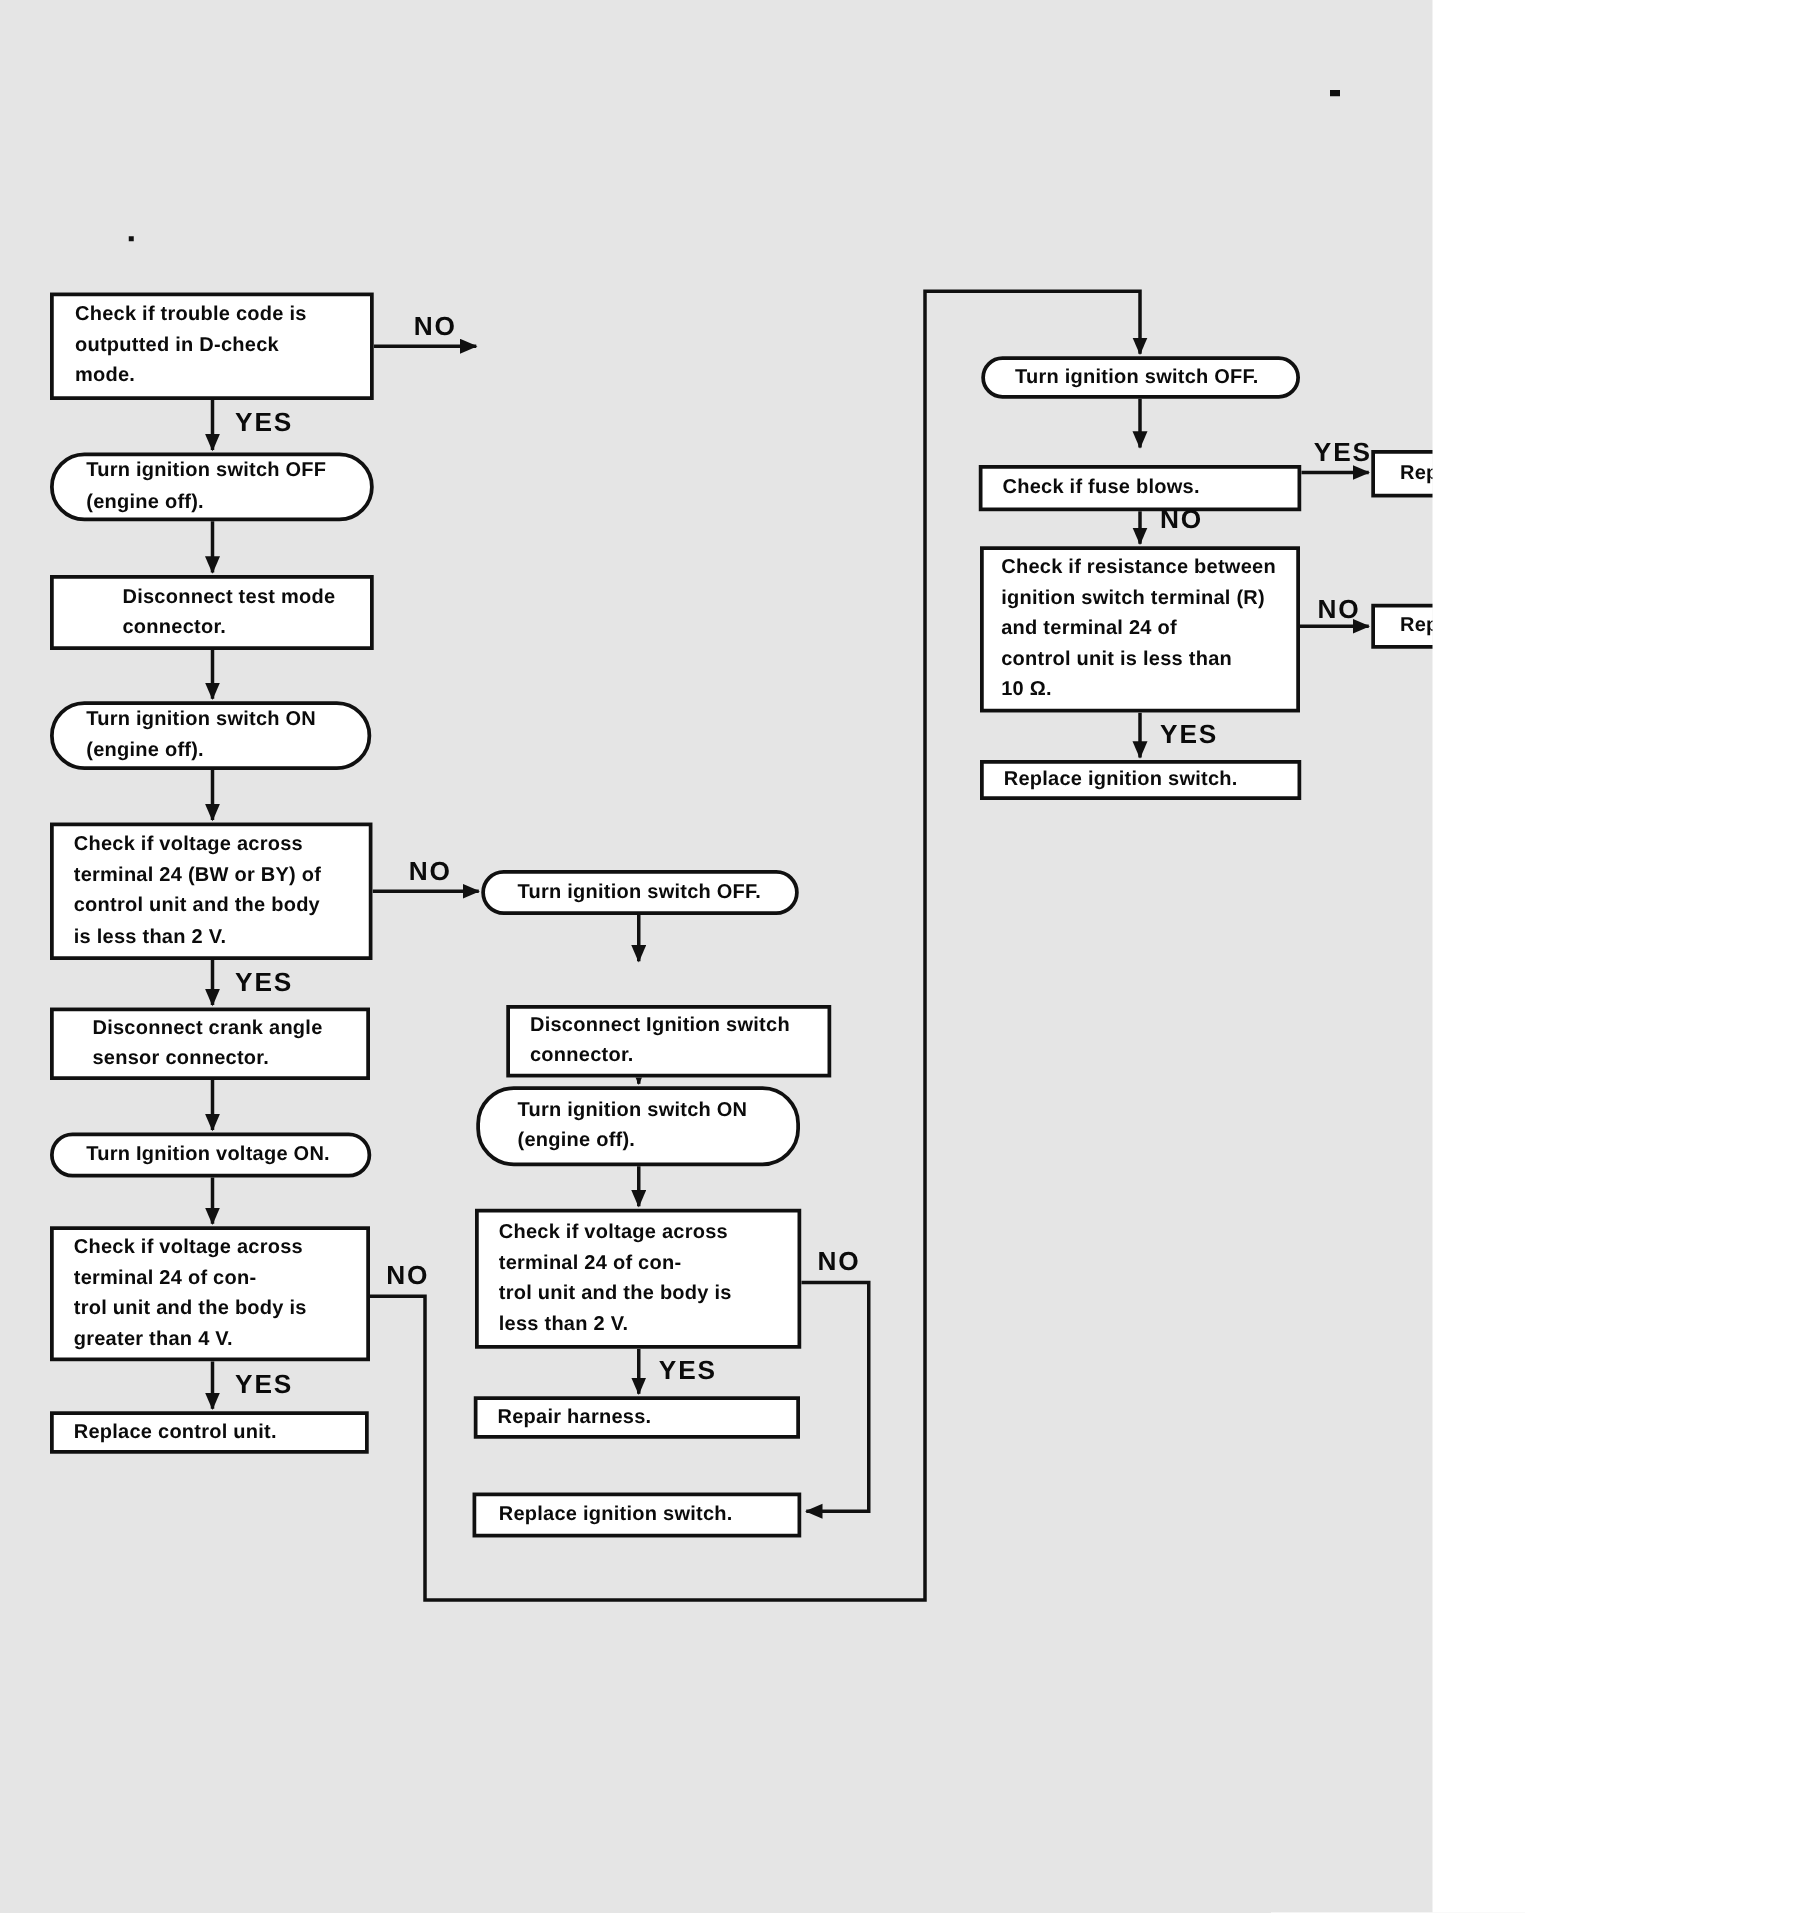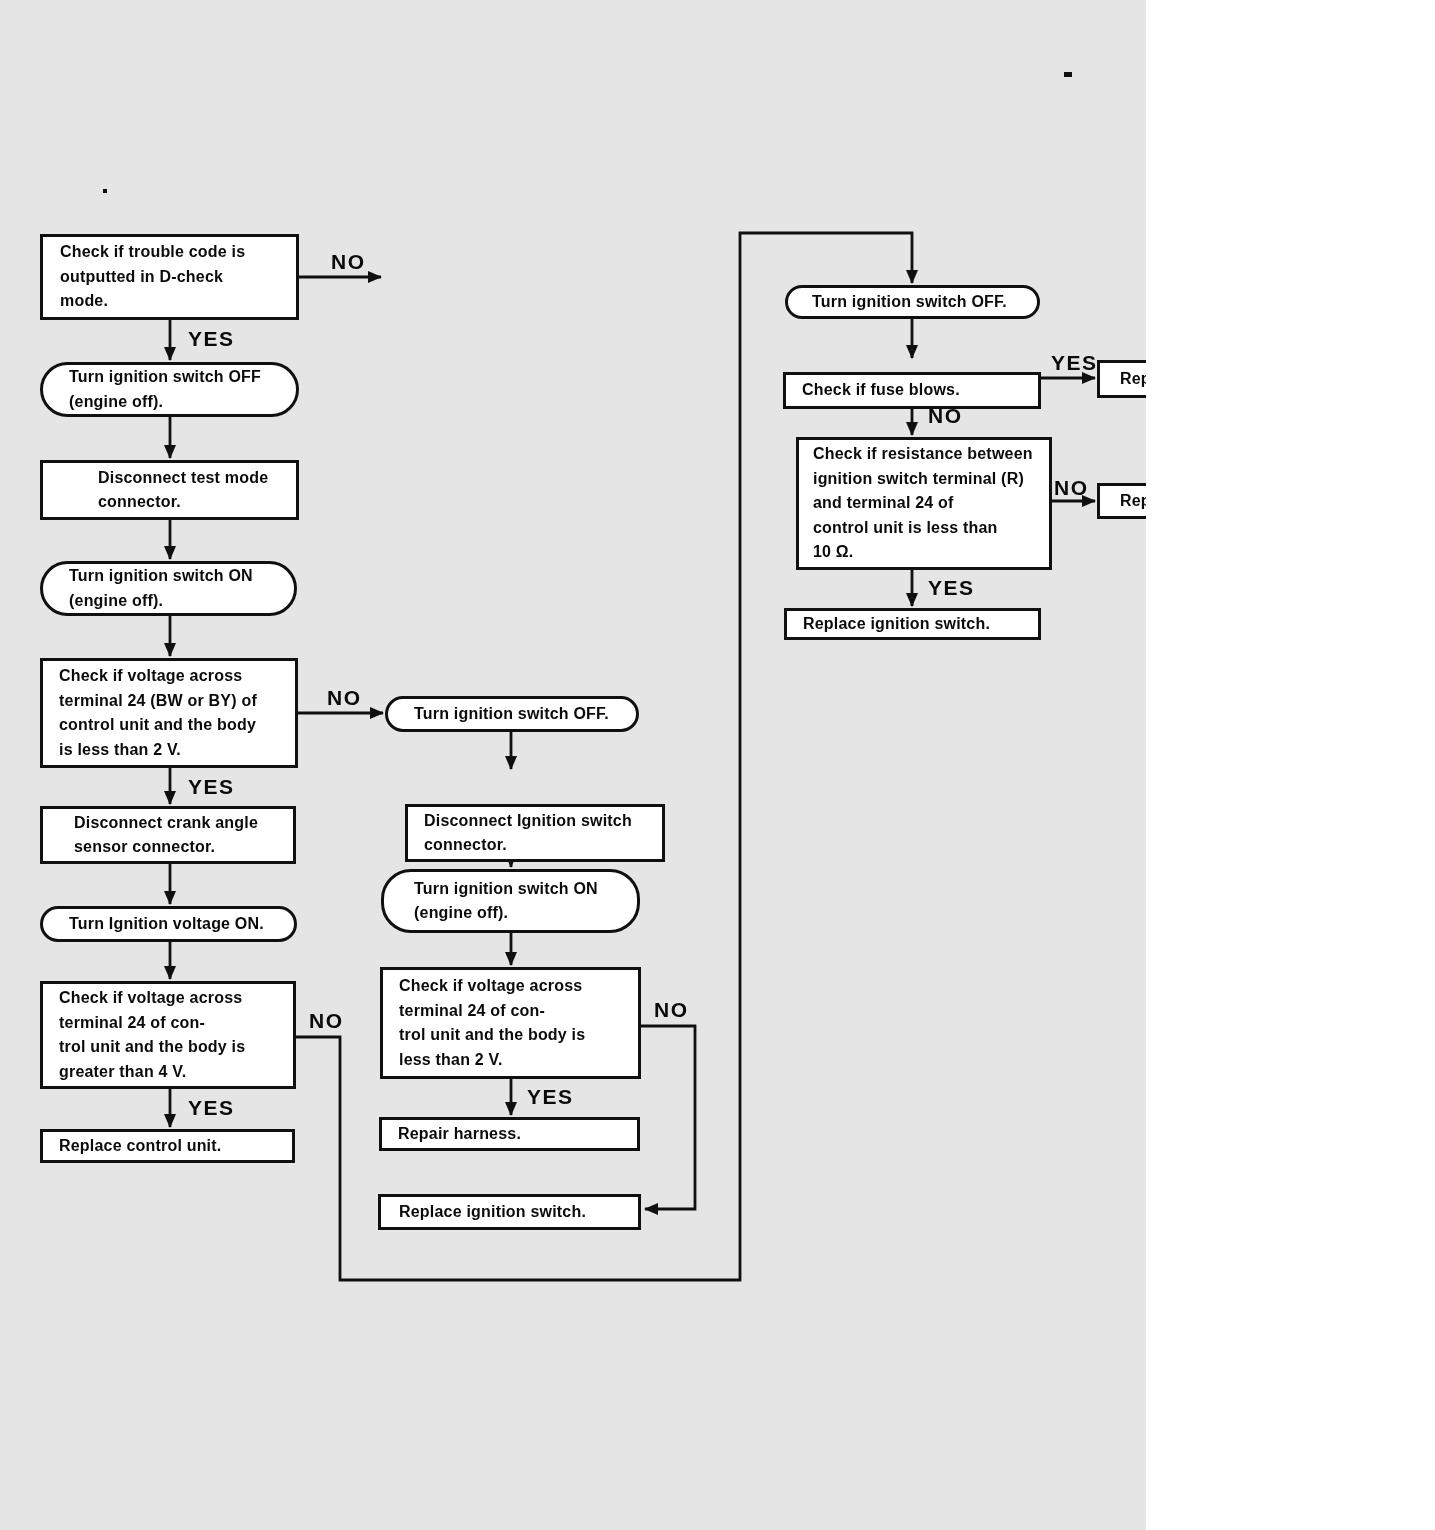--- a/index.html
+++ b/index.html
@@ -141,21 +141,21 @@
     </div>
     <div class="node term" style="left: 785px; top: 285px; width: 255px; height: 34px; padding-left: 24px;">
       <div class="ln">Turn ignition switch OFF.</div>
     </div>
     <div class="node rect" style="left: 783px; top: 360px; width: 258px; height: 37px; padding-left: 16px; margin-top: 12px;">
       <div class="ln">Check if fuse blows.</div>
     </div>
     <div class="node rect" style="left: 1097px; top: 360px; width: 170px; height: 38px; padding-left: 20px;">
       <div class="ln">Replace fuse.</div>
     </div>
-    <div class="node rect" style="left: 784px; top: 437px; width: 256px; height: 133px; padding-left: 14px; margin-left: 12px;">
+    <div class="node rect" style="left: 784px; top: 437px; width: 256px; height: 133px; padding-left: 14px;">
       <div class="ln">Check if resistance between</div>
       <div class="ln">ignition switch terminal (R)</div>
       <div class="ln">and terminal 24 of</div>
       <div class="ln">control unit is less than</div>
       <div class="ln">10 Ω.</div>
     </div>
     <div class="node rect" style="left: 1097px; top: 483px; width: 170px; height: 36px; padding-left: 20px;">
       <div class="ln">Repair harness.</div>
     </div>
     <div class="node rect" style="left: 784px; top: 608px; width: 257px; height: 32px; padding-left: 16px;">

